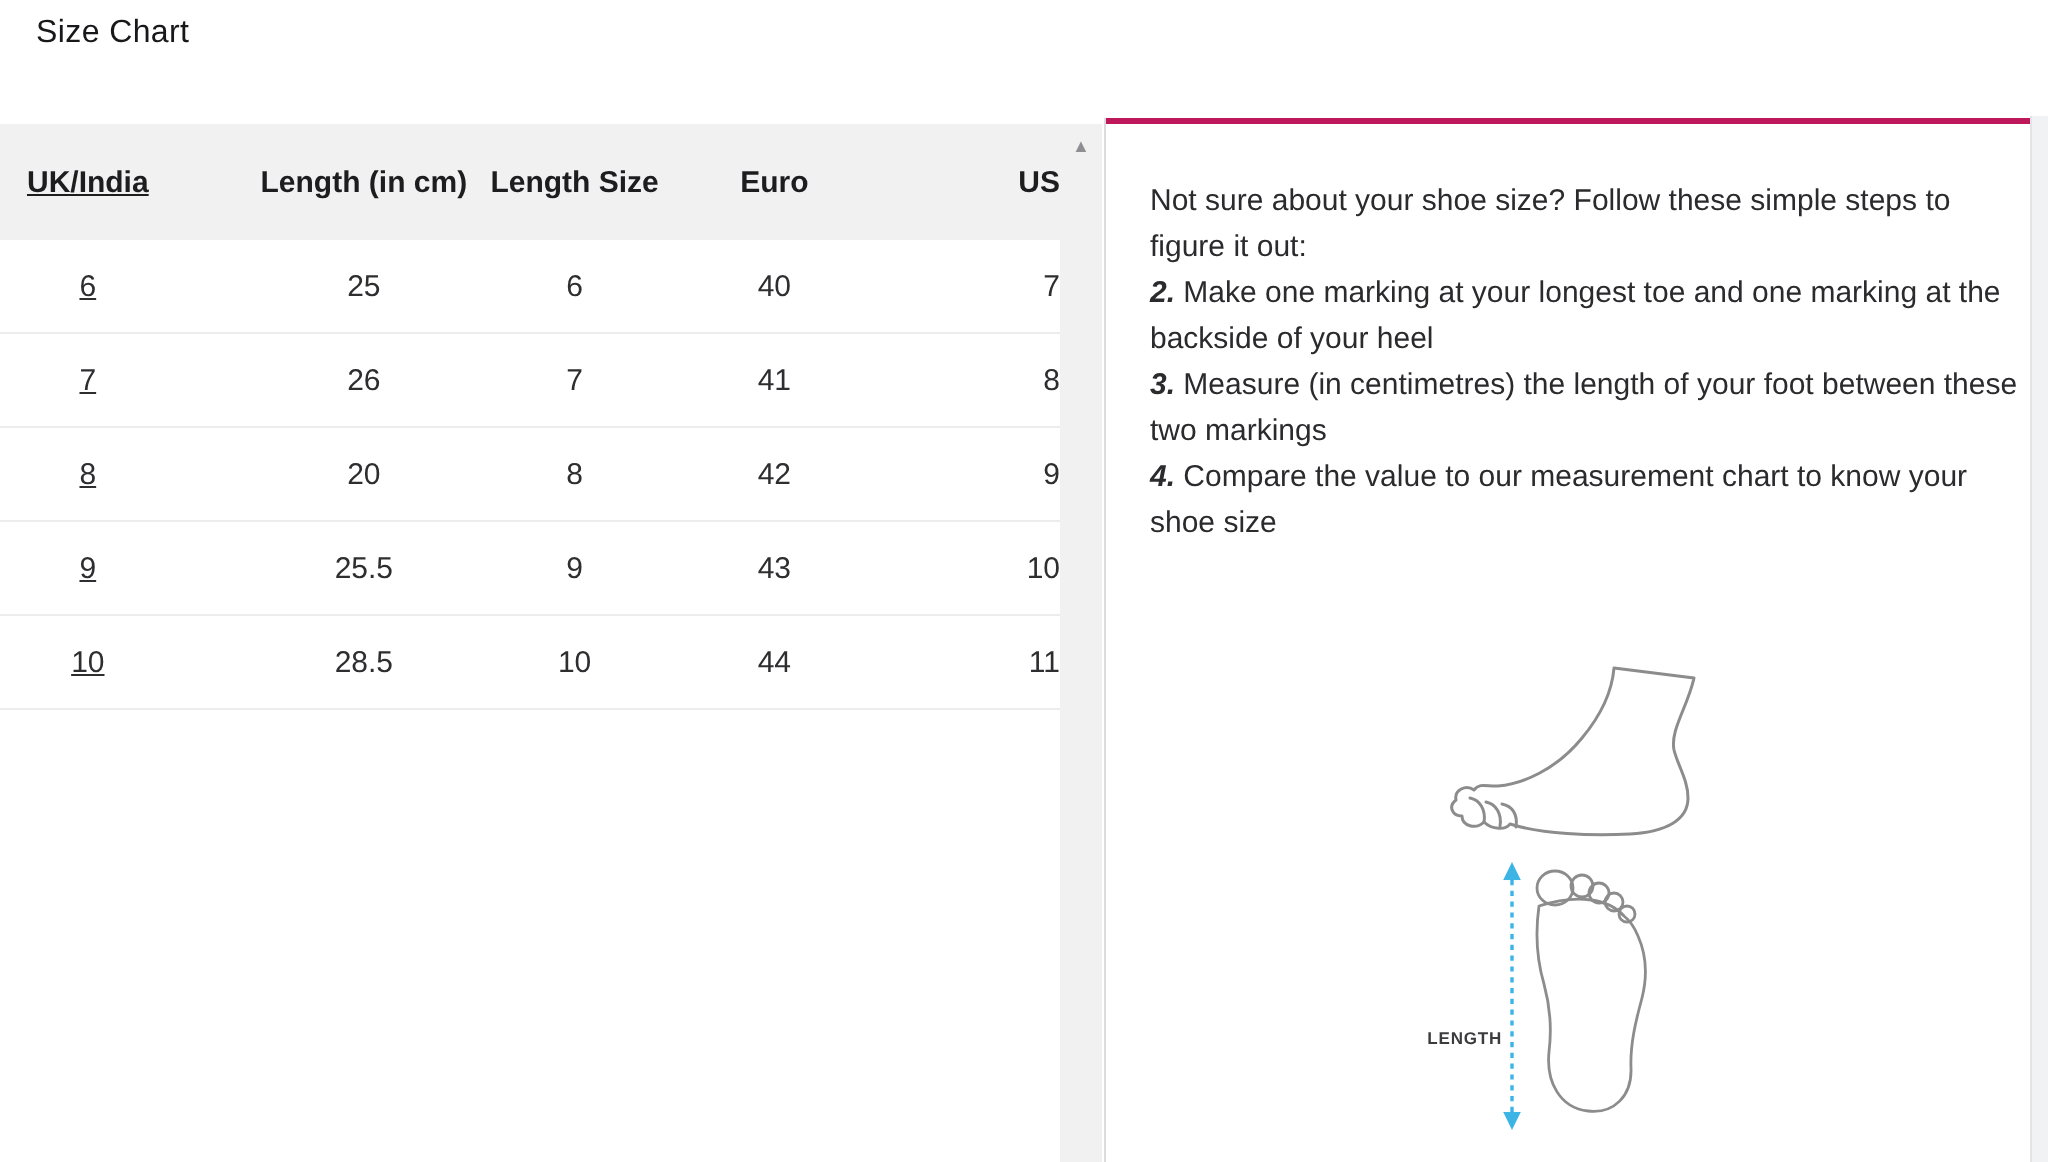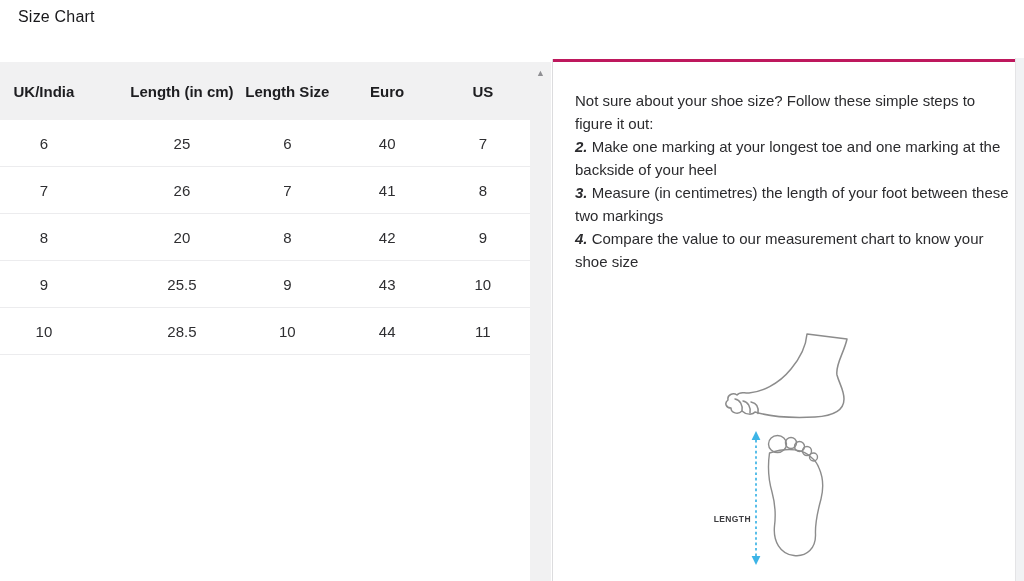--- a/index.html
+++ b/index.html
@@ -12,25 +12,25 @@
   .page-title{
     position:absolute;left:18px;top:8px;
     font-size:16px;font-weight:400;color:#18181b;letter-spacing:.2px;
   }
   
   .table-panel{position:absolute;left:0;top:62px;width:530px;height:519px;background:#fff;}
   .trow{display:flex;align-items:center;height:46px;border-bottom:1px solid #ececee;}
   .trow.header{height:58px;background:#f1f1f2;border-bottom:none;}
   .tcell{text-align:center;font-size:15px;color:#2e2e31;}
   .trow.header .tcell{font-weight:700;color:#1d1d20;}
-  .tcell:nth-child(1){width:95px;}
+  .tcell:nth-child(1){width:95px;text-decoration:underline;}
   .tcell:nth-child(2){width:117px;margin-left:40px;}
   .tcell:nth-child(3){width:111px;}
   .tcell:nth-child(4){width:105px;}
-  .tcell:nth-child(5){width:102px;}
+  .tcell:nth-child(5){width:102px;text-align:right;}
   
   .v-scrollbar{
     position:absolute;left:530px;top:62px;width:21px;height:519px;
     background:#f1f1f2;
   }
   .scroll-up-arrow{
     display:block;text-align:center;margin-top:6px;
     font-size:9px;color:#8f8f93;line-height:10px;cursor:default;
   }
   

